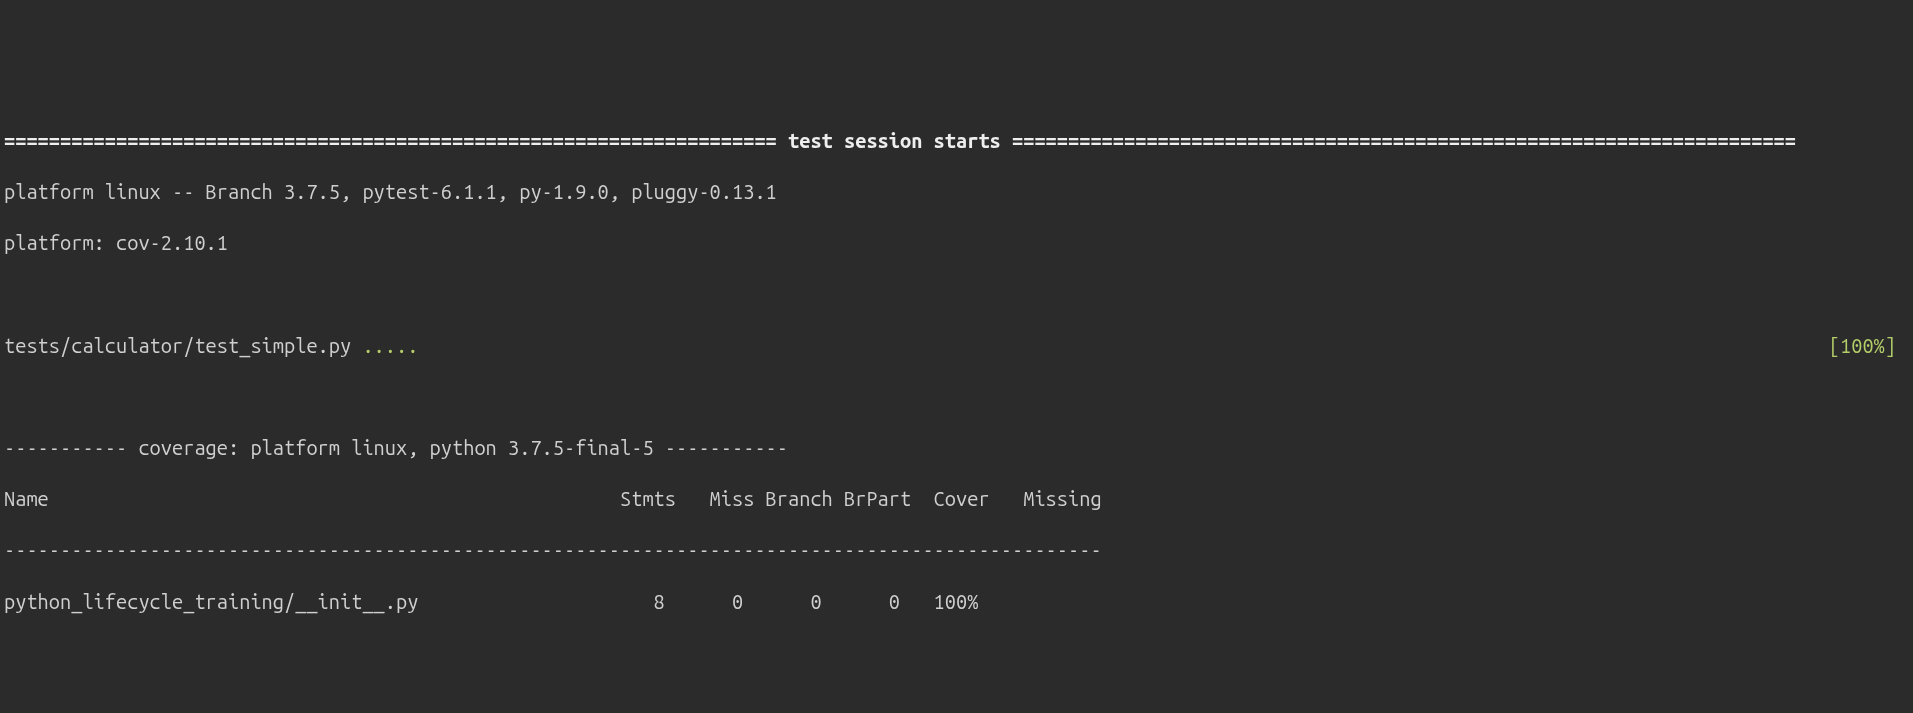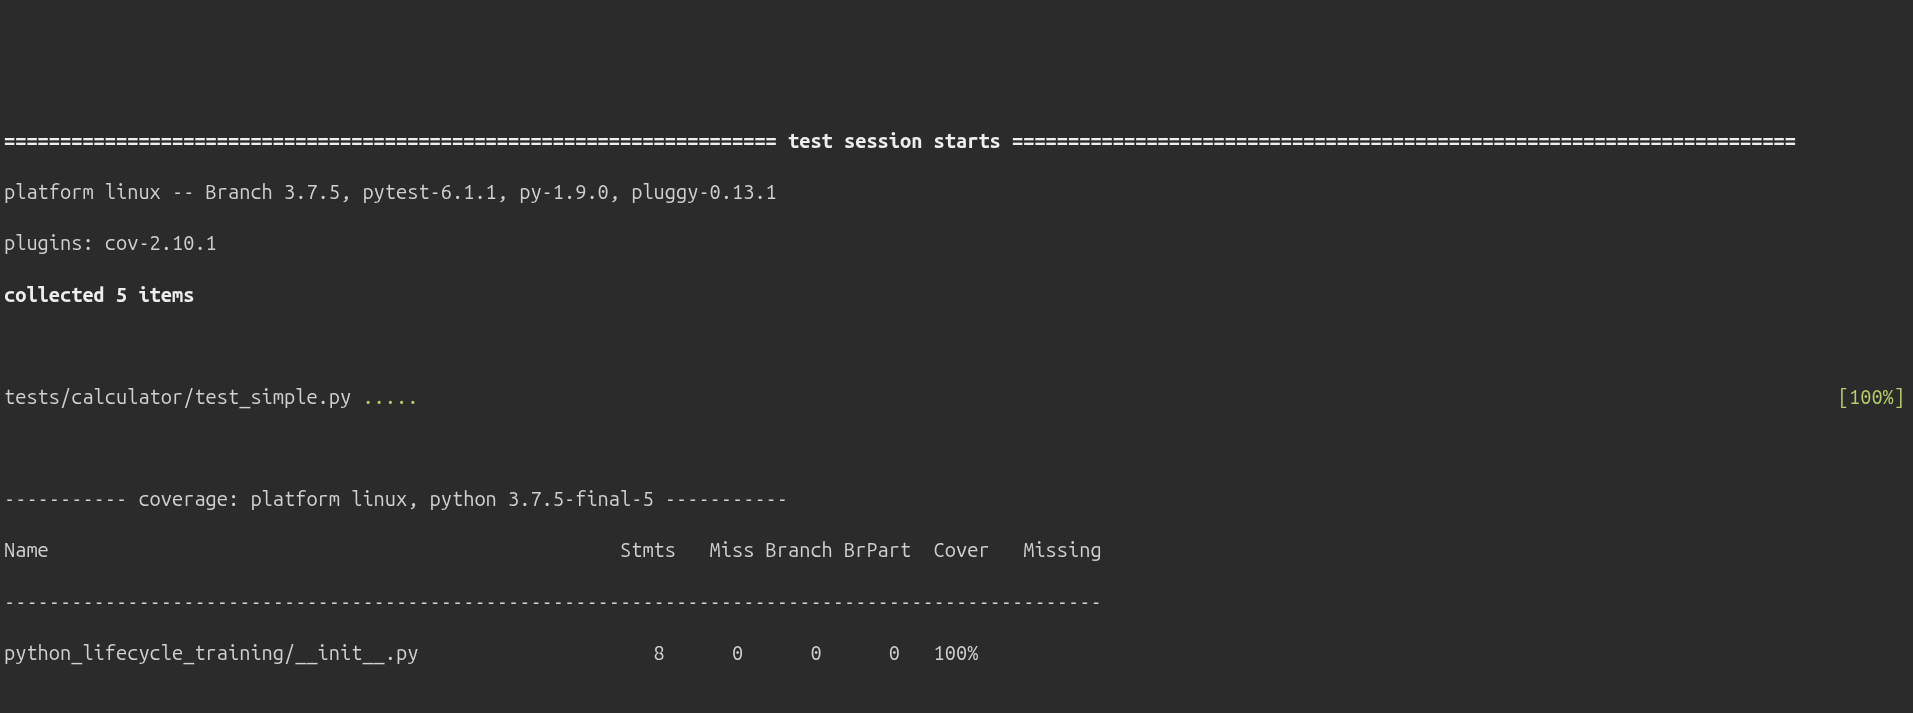--- a/index.html
+++ b/index.html
@@ -10,32 +10,31 @@
     line-height: 1.28;
     color: #d0d0d0;
     white-space: pre;
     width: 1913px;
     height: 713px;
     overflow: hidden;
   }
   .term { padding: 0 4px; }
   .bold { font-weight: 700; color: #eeeeee; }
   .green { color: #b4ce69; }
-  .right { position: absolute; right: 4px; }
+  .right { position: absolute; right: 13px; }
   .line { position: relative; display: block; width: 100%; }
 </style>
 </head>
 <body>
 
 
 <div class="term">
 <span class="line"><span class="bold" id="header-line">===================================================================== test session starts ======================================================================</span></span>
 <span class="line">platform linux -- Branch 3.7.5, pytest-6.1.1, py-1.9.0, pluggy-0.13.1</span>
-<span class="line">plugins: cov-2.10.1</span>
-<span class="line"><span class="bold">collected 5 items</span></span>
+<span class="line">platform: cov-2.10.1</span>
 <span class="line"> </span>
 <span class="line"><span>tests/calculator/test_simple.py </span><span class="green">.....</span><span class="right green">[100%]</span></span>
 <span class="line"> </span>
 <span class="line">----------- coverage: platform linux, python 3.7.5-final-5 -----------</span>
 <span class="line">Name                                                   Stmts   Miss Branch BrPart  Cover   Missing</span>
 <span class="line">--------------------------------------------------------------------------------------------------</span>
 <span class="line">python_lifecycle_training/__init__.py                     8      0      0      0   100%</span>
 
 
 

